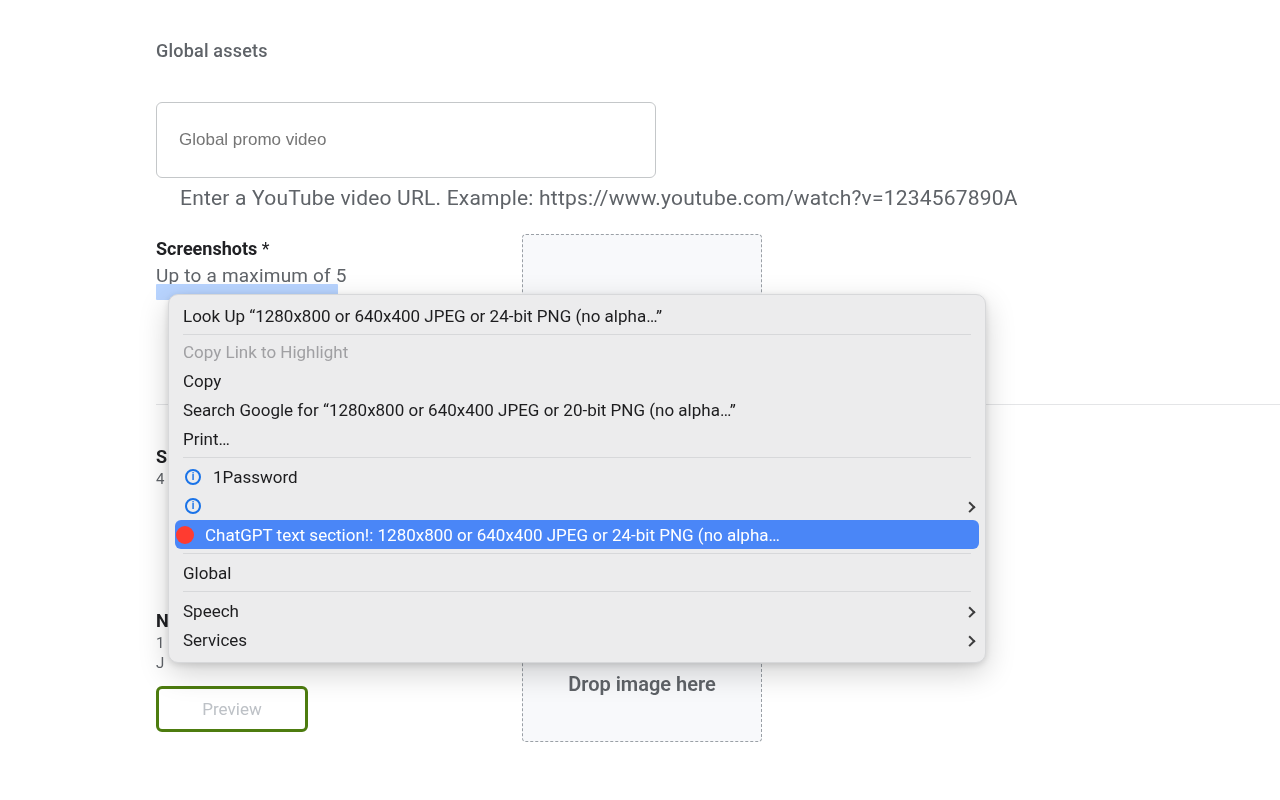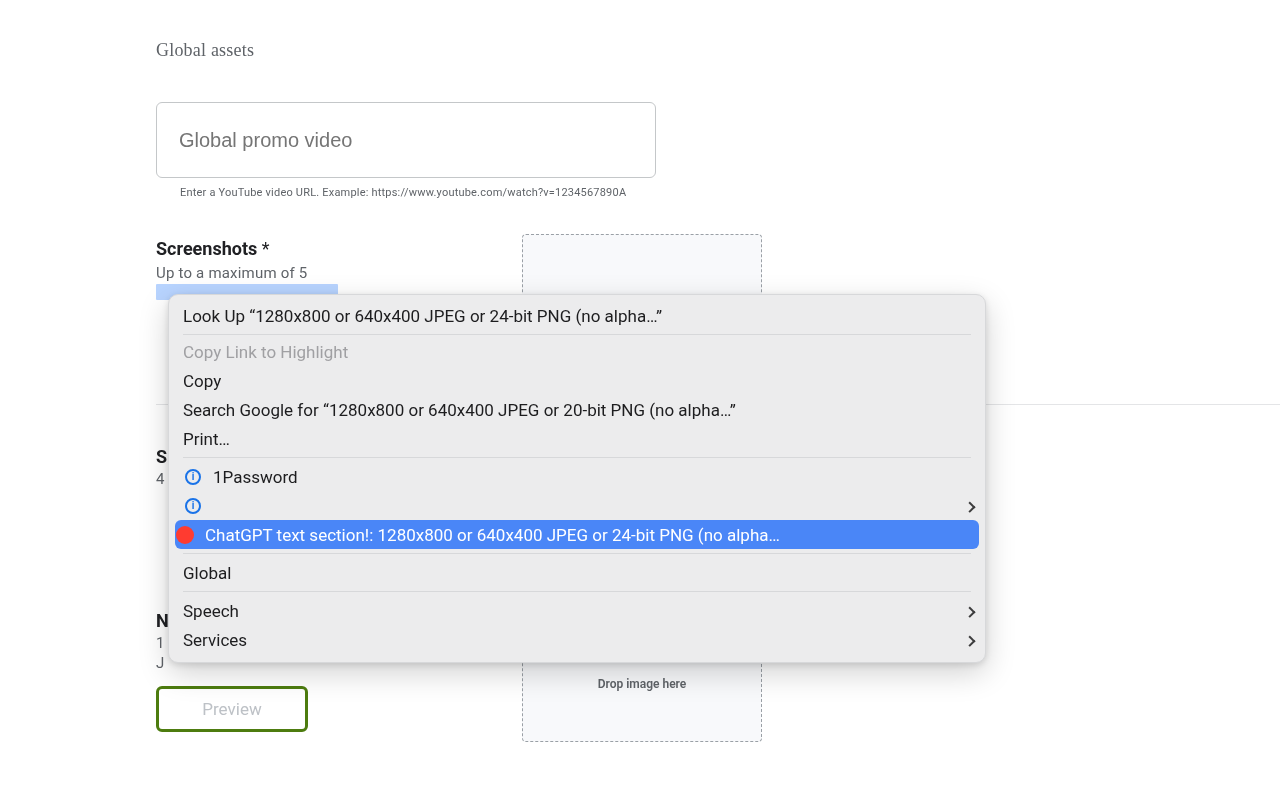--- a/index.html
+++ b/index.html
@@ -1,32 +1,32 @@
 <!DOCTYPE html>
 <html><head>
 <meta charset="utf-8">
 <style>
   * { box-sizing: border-box; margin: 0; padding: 0; }
   html, body { width: 1280px; height: 800px; background: #ffffff; font-family: -apple-system, BlinkMacSystemFont, "Segoe UI", Roboto, Helvetica, Arial, sans-serif; color: #202124; overflow: hidden; }
   .page { position: relative; width: 1280px; height: 800px; }
 
-  .section-title { position: absolute; left: 156px; top: 40px; font-size: 18px; color: #5f6368; font-weight: 500; letter-spacing: 0.2px; font-family: Liberation Serif, serif; }
+  .section-title { position: absolute; left: 156px; top: 40px; font-size: 18px; color: #5f6368; font-weight: 500; letter-spacing: 0.2px; }
 
   .video-input {
     position: absolute; left: 156px; top: 102px; width: 500px; height: 76px;
     border: 1px solid #c4c7c9; border-radius: 6px; background: #fff;
-    padding: 24px 22px; font-size: 20px; color: #5f6368; outline: none;
+    padding: 24px 22px; font-size: 17px; color: #5f6368; outline: none;
   }
   .video-hint {
-    position: absolute; left: 180px; top: 186px; font-size: 11px; color: #5f6368; letter-spacing: 0.2px;
+    position: absolute; left: 180px; top: 186px; font-size: 21px; color: #5f6368; letter-spacing: 0.2px;
   }
 
   .screenshots-label { position: absolute; left: 156px; top: 238px; font-size: 18px; color: #202124; }
   .screenshots-label .bold { font-weight: 700; margin-top: 31px; }
-  .screenshots-sub   { position: absolute; left: 156px; top: 264px; font-size: 15px; color: #5f6368; letter-spacing: 0.2px; }
+  .screenshots-sub   { position: absolute; left: 156px; top: 264px; font-size: 19px; color: #5f6368; letter-spacing: 0.2px; }
 
   
   .sel-highlight {
     position: absolute; left: 156px; top: 284px; height: 16px; width: 182px;
     background: #b8d4ff; border-radius: 1px;
   }
 
   .divider {
     position: absolute; left: 156px; top: 404px; width: 1124px; height: 1px; background: #e4e5e7;
   }
@@ -47,21 +47,21 @@
 
   
   .dropzone {
     position: absolute; width: 240px;
     border: 1px dashed #9aa0a6; border-radius: 4px; background: #f8f9fb;
     display: flex; flex-direction: column; align-items: center; justify-content: center;
   }
   .dropzone.upper { left: 522px; top: 234px; height: 168px; }
   .dropzone.lower { left: 522px; top: 608px; height: 134px; }
   .plus-icon { font-size: 32px; color: #1a73e8; font-weight: 300; line-height: 1; }
-  .drop-label { margin-top: 18px; font-size: 12px; color: #5f6368; font-weight: 600; }
+  .drop-label { margin-top: 18px; font-size: 20px; color: #5f6368; font-weight: 600; }
 
   
   .ctxmenu {
     position: absolute; left: 168px; top: 294px; width: 818px;
     background: #ececed; border: 1px solid #d7d8da; border-radius: 10px;
     box-shadow: 0 10px 30px rgba(0,0,0,0.18), 0 2px 6px rgba(0,0,0,0.12);
     padding: 6px 0 8px 0;
   }
   .ctxmenu .row {
     position: relative;

